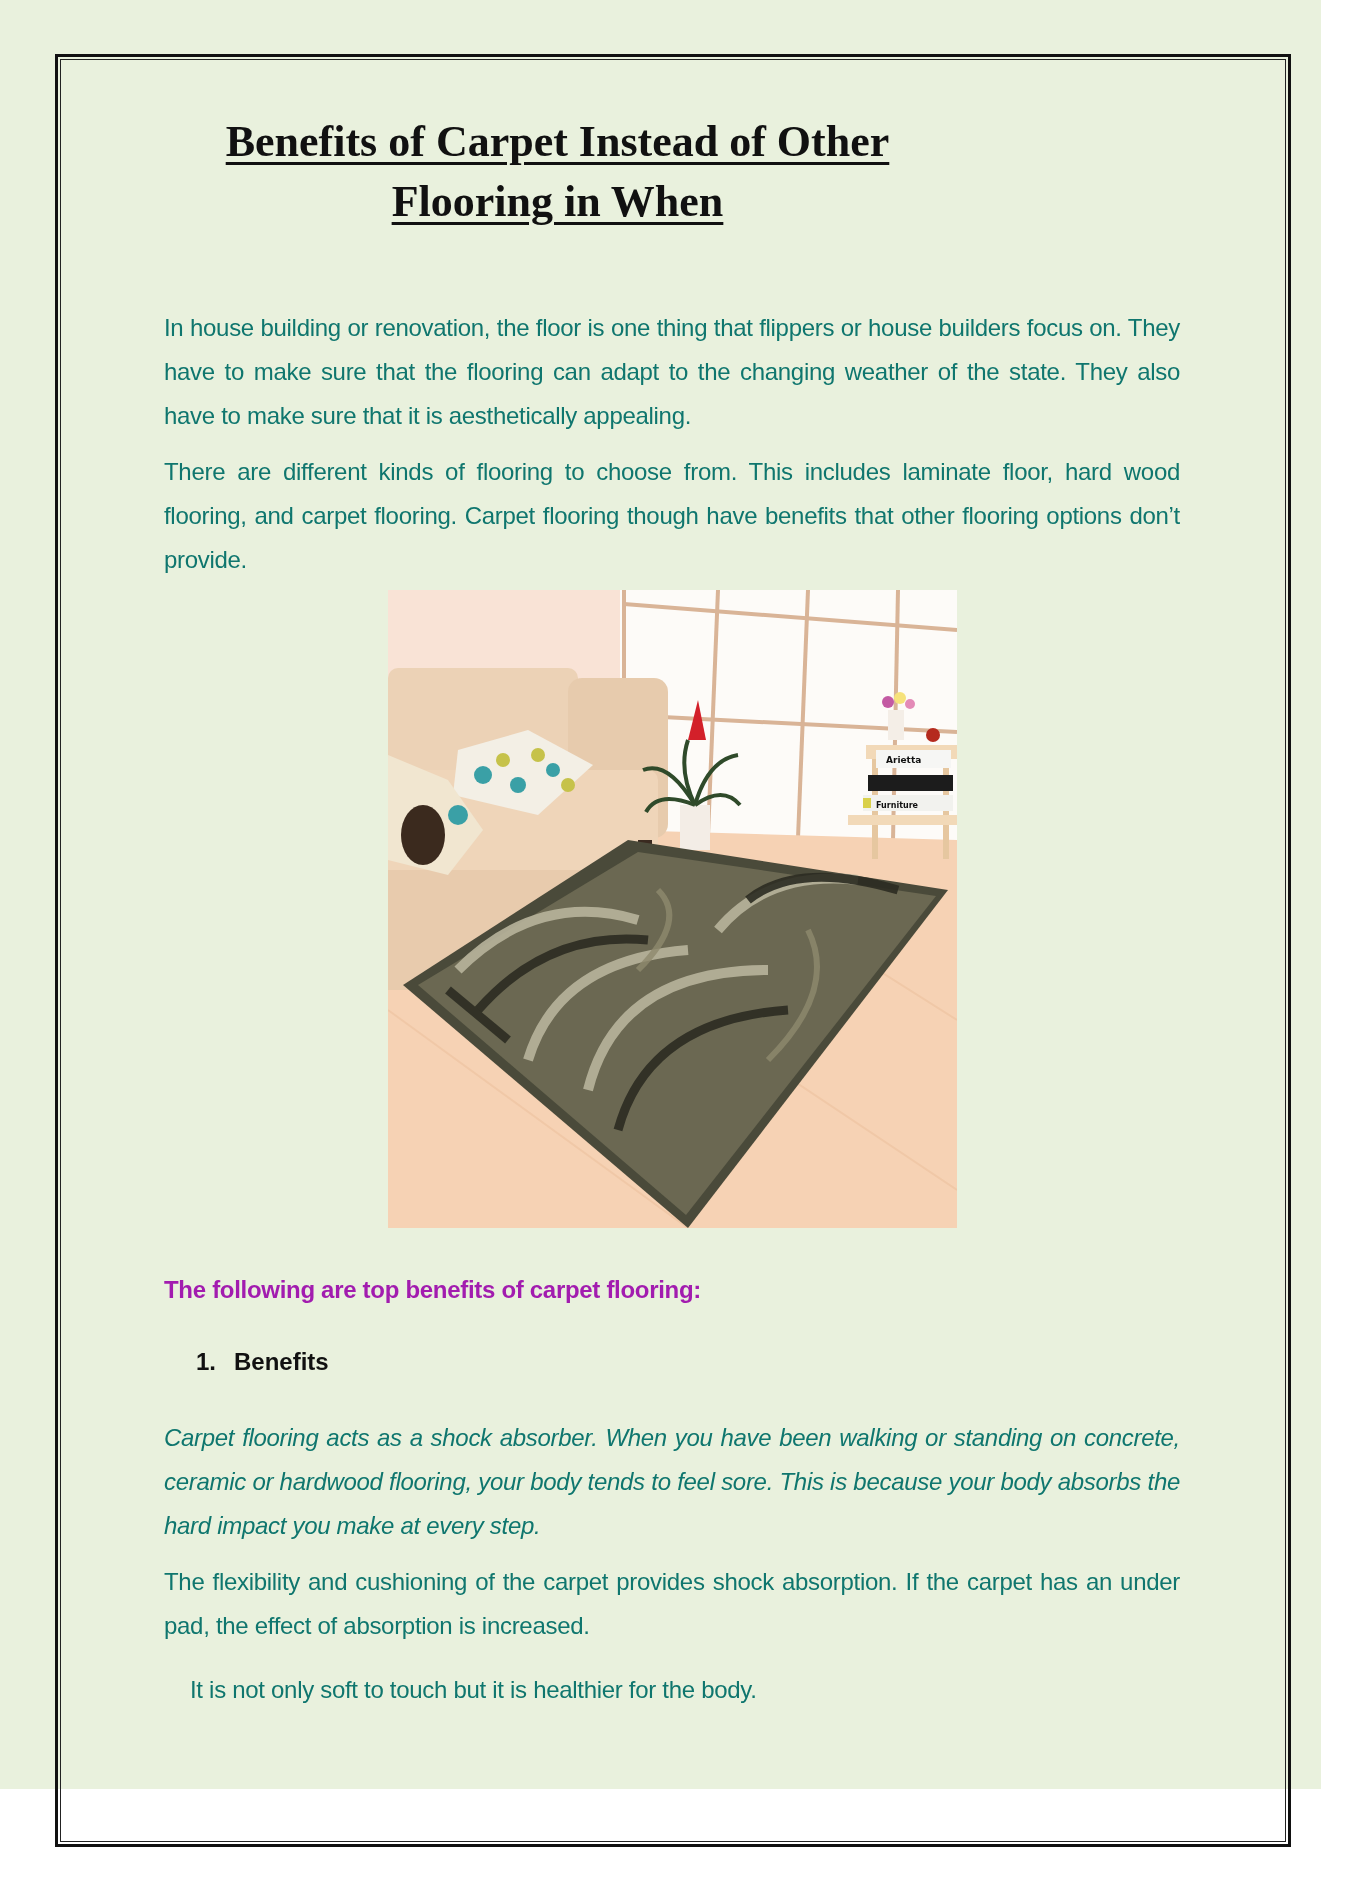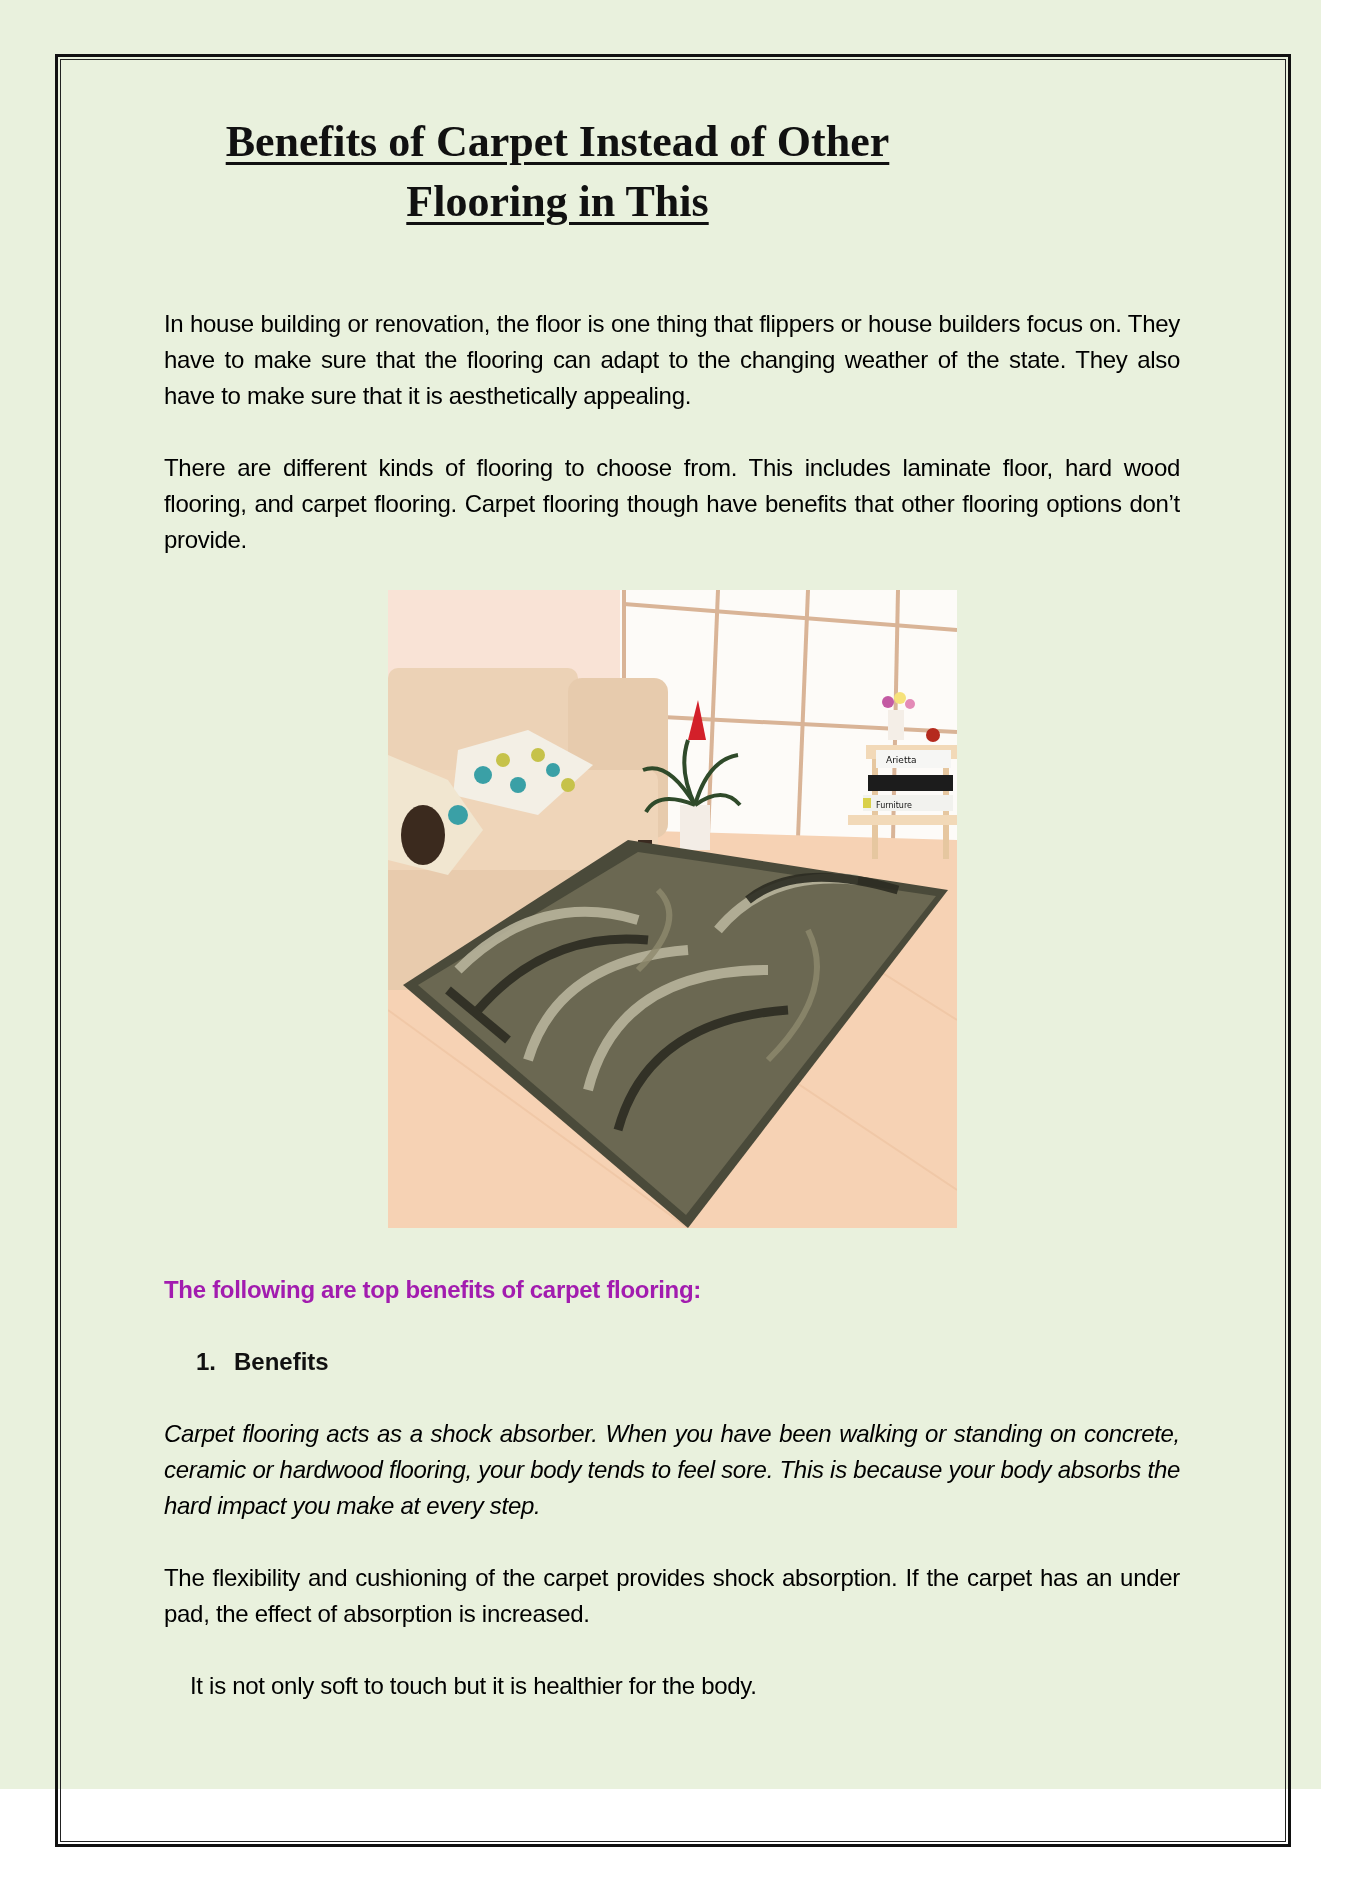--- a/index.html
+++ b/index.html
@@ -22,28 +22,29 @@
   .title {
     position: absolute; left: 0; width: 1115px; top: 112px; margin: 0;
     text-align: center;
     font-family: "Liberation Serif", "DejaVu Serif", serif;
     font-weight: bold; font-size: 44px; line-height: 60px; color: #111;
   }
   .title span { text-decoration: underline; text-decoration-thickness: 3px; text-underline-offset: 6px; }
   .body-text {
     position: absolute; left: 164px; width: 1016px; margin: 0;
     font-family: "Liberation Sans", "DejaVu Sans", sans-serif;
-    font-size: 24px; line-height: 36px; color: #000000;
+    font-size: 24px; line-height: 44px; color: #0f766e;
     text-align: justify; letter-spacing: -0.3px;
   }
   .p1 { top: 306px; }
   .p2 { top: 450px; }
   .figure {
     position: absolute; left: 388px; top: 590px; width: 569px; height: 792px;
     overflow: hidden;
+    font-weight: bold;
   }
   .figure svg { display: block; }
   .subhead {
     position: absolute; left: 164px; top: 1272px; margin: 0;
     font-family: "Liberation Sans", "DejaVu Sans", sans-serif;
     font-weight: bold; font-size: 24px; line-height: 36px; color: #a21caf;
     letter-spacing: -0.3px;
   }
   .list { position: absolute; left: 196px; top: 1344px; margin: 0; padding: 0; list-style: none;
     font-family: "Liberation Sans", "DejaVu Sans", sans-serif; font-weight: bold; font-size: 24px; line-height: 36px; color:#111; }
@@ -55,21 +56,21 @@
 </style>
 </head>
 <body>
 
 <div class="page-bg"></div>
 <div class="frame-outer"></div>
 <div class="frame-inner"></div>
 
 <h1 class="title">
   <span>Benefits of Carpet Instead of Other</span><br>
-  <span>Flooring in This</span>
+  <span>Flooring in When</span>
 </h1>
 
 <p class="body-text p1">In house building or renovation, the floor is one thing that flippers or house builders focus on. They have to make sure that the flooring can adapt to the changing weather of the state. They also have to make sure that it is aesthetically appealing.</p>
 <p class="body-text p2">There are different kinds of flooring to choose from. This includes laminate floor, hard wood flooring, and carpet flooring. Carpet flooring though have benefits that other flooring options don’t provide.</p>
 
 <div class="figure" title="Living room with beige sofa, patterned cushions, potted red bromeliad, wooden stool with books, and a dark abstract-patterned area rug on light wood floor">
   <svg width="569" height="638" viewBox="0 0 569 638" xmlns="http://www.w3.org/2000/svg">
 
     <rect x="0" y="0" width="569" height="638" fill="#f9e3d6"></rect>
 

